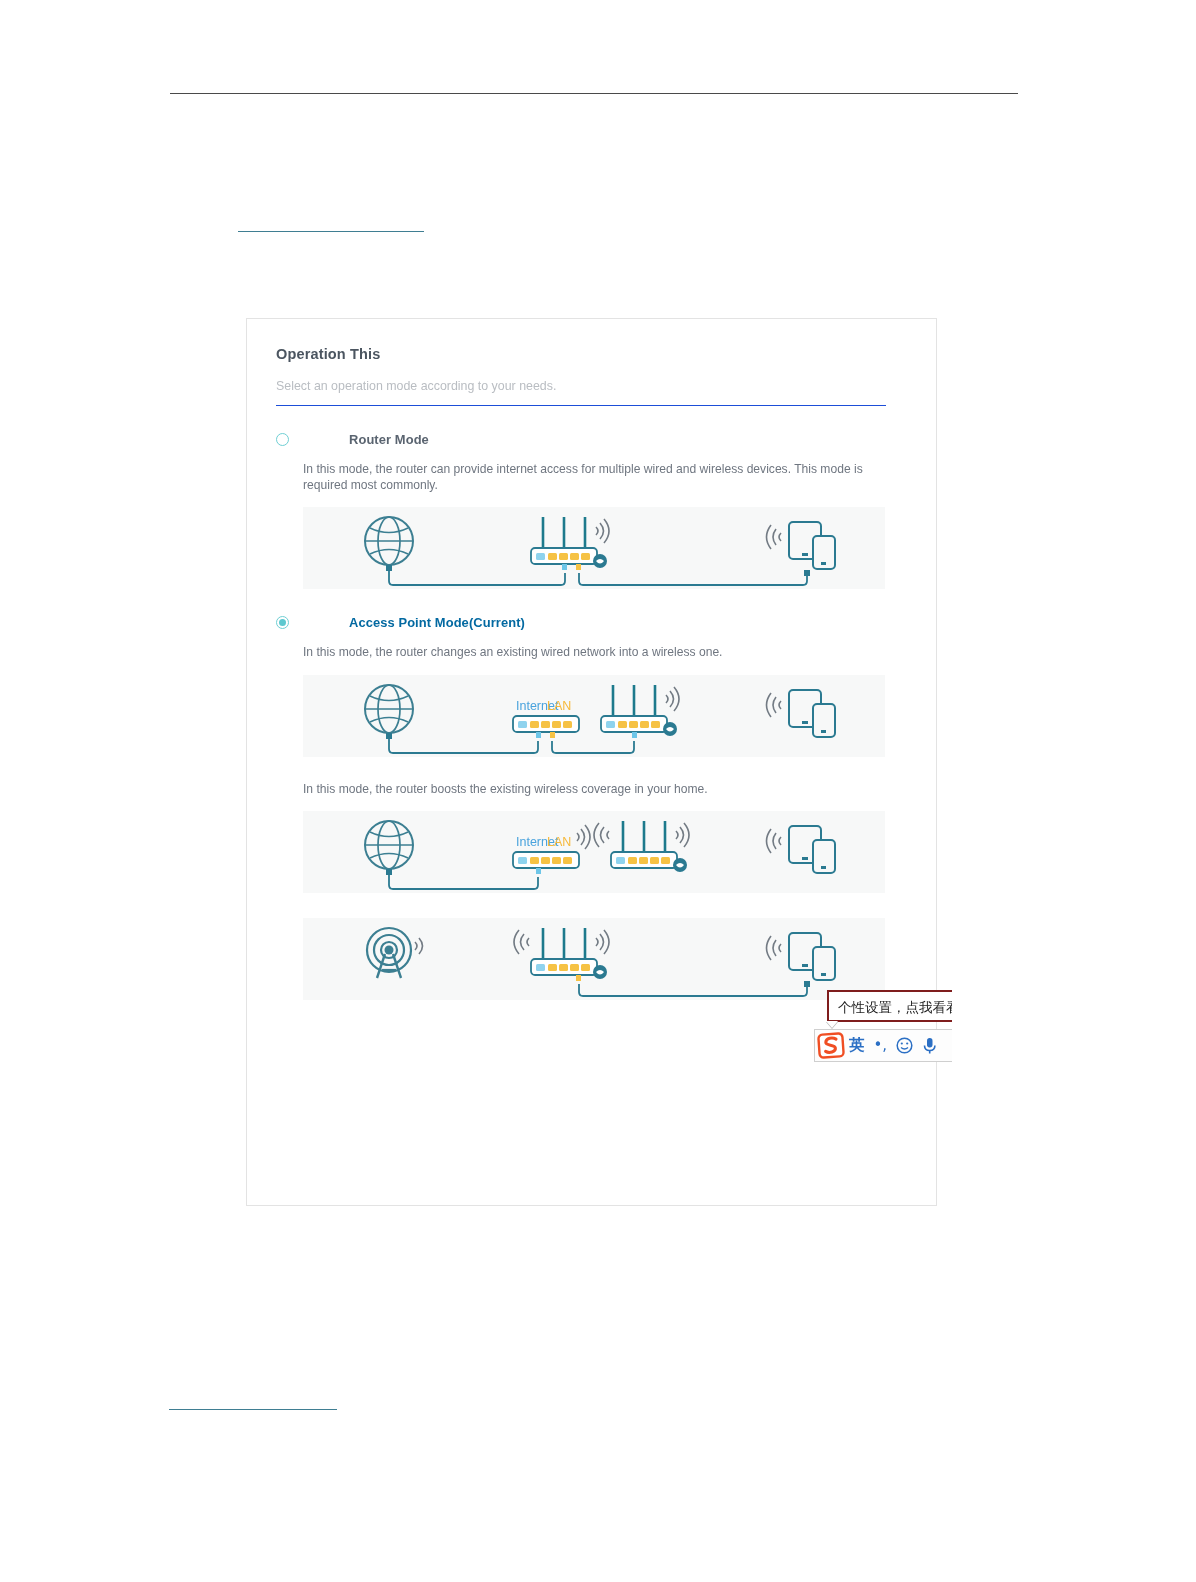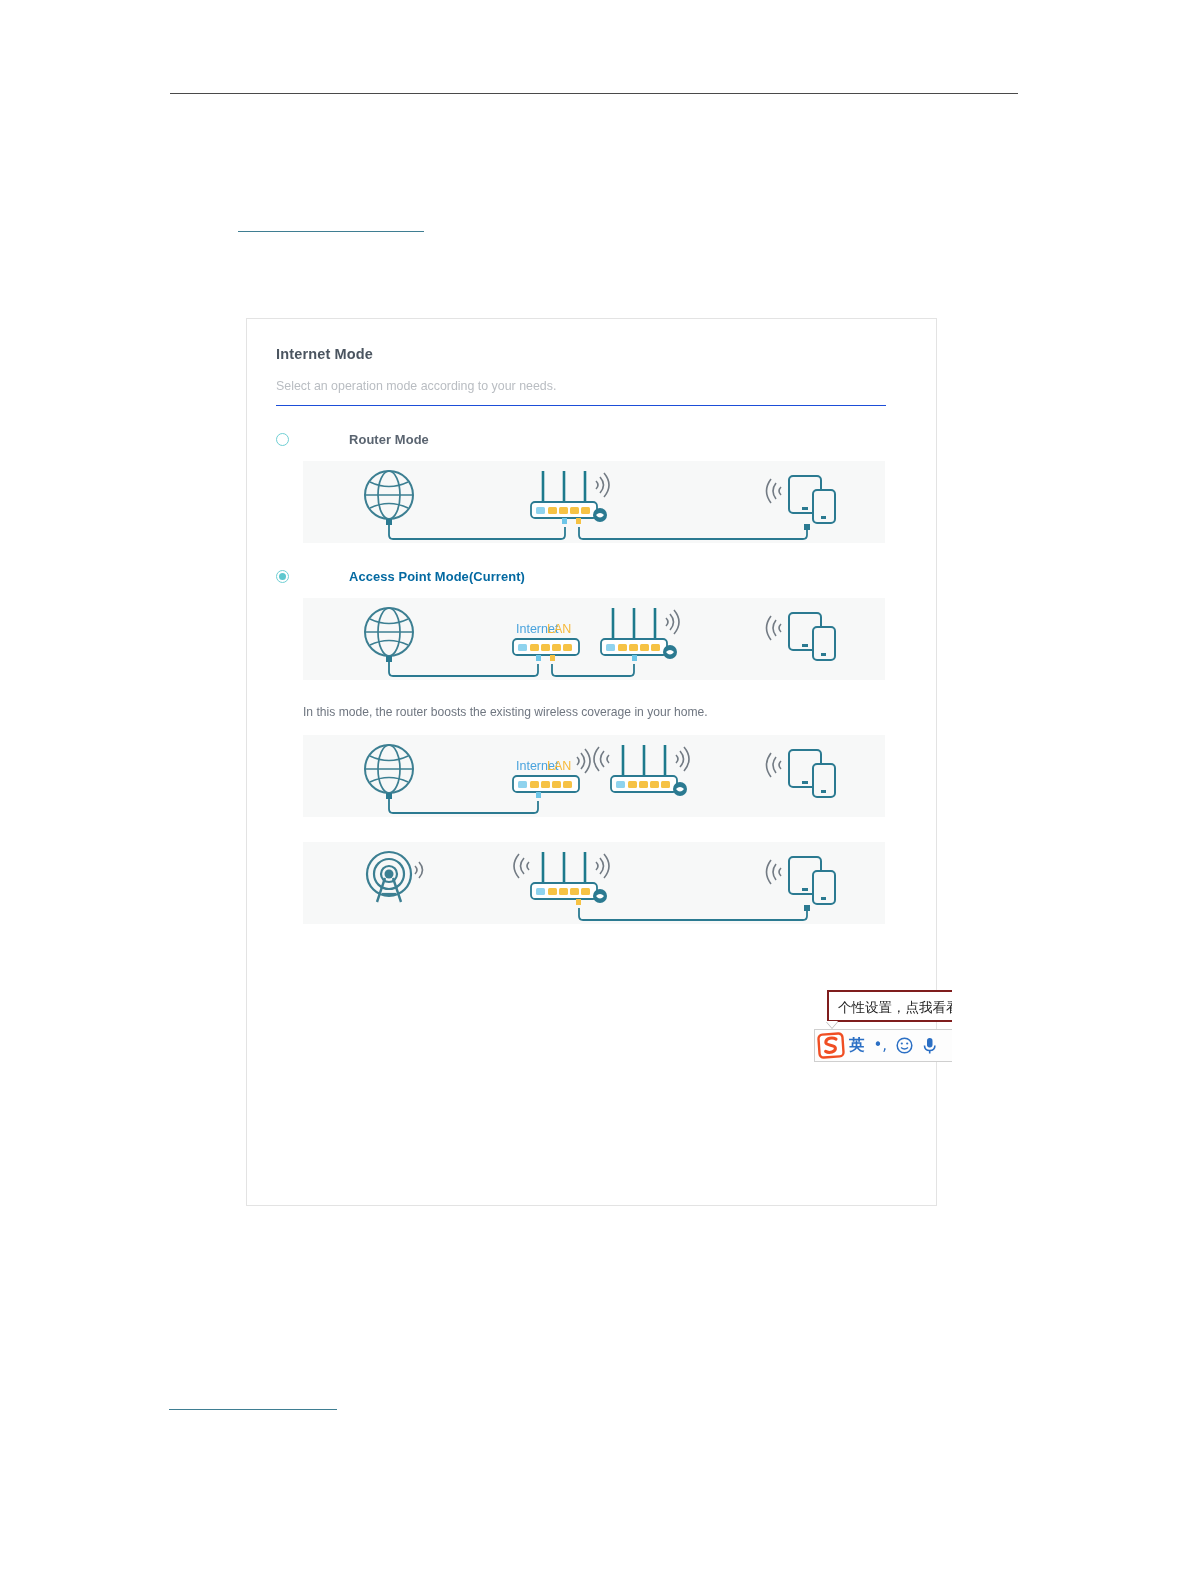--- a/index.html
+++ b/index.html
@@ -189,28 +189,29 @@
 </style>
 </head>
 <body>
 
 <div class="top-rule"></div>
 <div class="link-underline-top"></div>
 <div class="link-underline-bottom"></div>
 
 <div class="card">
   <div class="card-inner">
-    <div class="card-title">Internet Mode</div>
+    <div class="card-title">Operation This</div>
     <div class="card-sub">Select an operation mode according to your needs.</div>
 
     <div class="mode mode-router">
       <div class="mode-head">
         <span class="radio"></span>
         <span class="mode-label">Router Mode</span>
       </div>
+      <div class="mode-desc">In this mode, the router can provide internet access for multiple wired and wireless devices. This mode is required most commonly.</div>
       <div class="diagram">
         <svg width="582" height="82" viewBox="0 0 582 82">
 
           <path d="M86 64 L86 74 Q86 78 90 78 L258 78 Q262 78 262 74 L262 66" fill="none" stroke="#2b7a91" stroke-width="1.8"></path>
 
           <path d="M276 66 L276 74 Q276 78 280 78 L500 78 Q504 78 504 74 L504 66" fill="none" stroke="#2b7a91" stroke-width="1.8"></path>
 
           <g transform="translate(60,8)">
             <circle cx="26" cy="26" r="24" fill="none" stroke="#3c7f92" stroke-width="2"></circle>
             <ellipse cx="26" cy="26" rx="11" ry="24" fill="none" stroke="#3c7f92" stroke-width="1.7"></ellipse>
@@ -255,20 +256,21 @@
           </g>
         </svg>
       </div>
     </div>
 
     <div class="mode mode-ap">
       <div class="mode-head">
         <span class="radio checked"></span>
         <span class="mode-label current">Access Point Mode(Current)</span>
       </div>
+      <div class="mode-desc">In this mode, the router changes an existing wired network into a wireless one.</div>
       <div class="diagram">
         <svg width="582" height="82" viewBox="0 0 582 82">
           <path d="M86 64 L86 74 Q86 78 90 78 L231 78 Q235 78 235 74 L235 66" fill="none" stroke="#2b7a91" stroke-width="1.8"></path>
           <path d="M249 66 L249 74 Q249 78 253 78 L327 78 Q331 78 331 74 L331 66" fill="none" stroke="#2b7a91" stroke-width="1.8"></path>
           <g transform="translate(60,8)">
             <circle cx="26" cy="26" r="24" fill="none" stroke="#3c7f92" stroke-width="2"></circle>
             <ellipse cx="26" cy="26" rx="11" ry="24" fill="none" stroke="#3c7f92" stroke-width="1.7"></ellipse>
             <line x1="2" y1="26" x2="50" y2="26" stroke="#3c7f92" stroke-width="1.7"></line>
             <path d="M7 13 Q26 22 45 13" fill="none" stroke="#3c7f92" stroke-width="1.5"></path>
             <path d="M7 39 Q26 30 45 39" fill="none" stroke="#3c7f92" stroke-width="1.5"></path>

